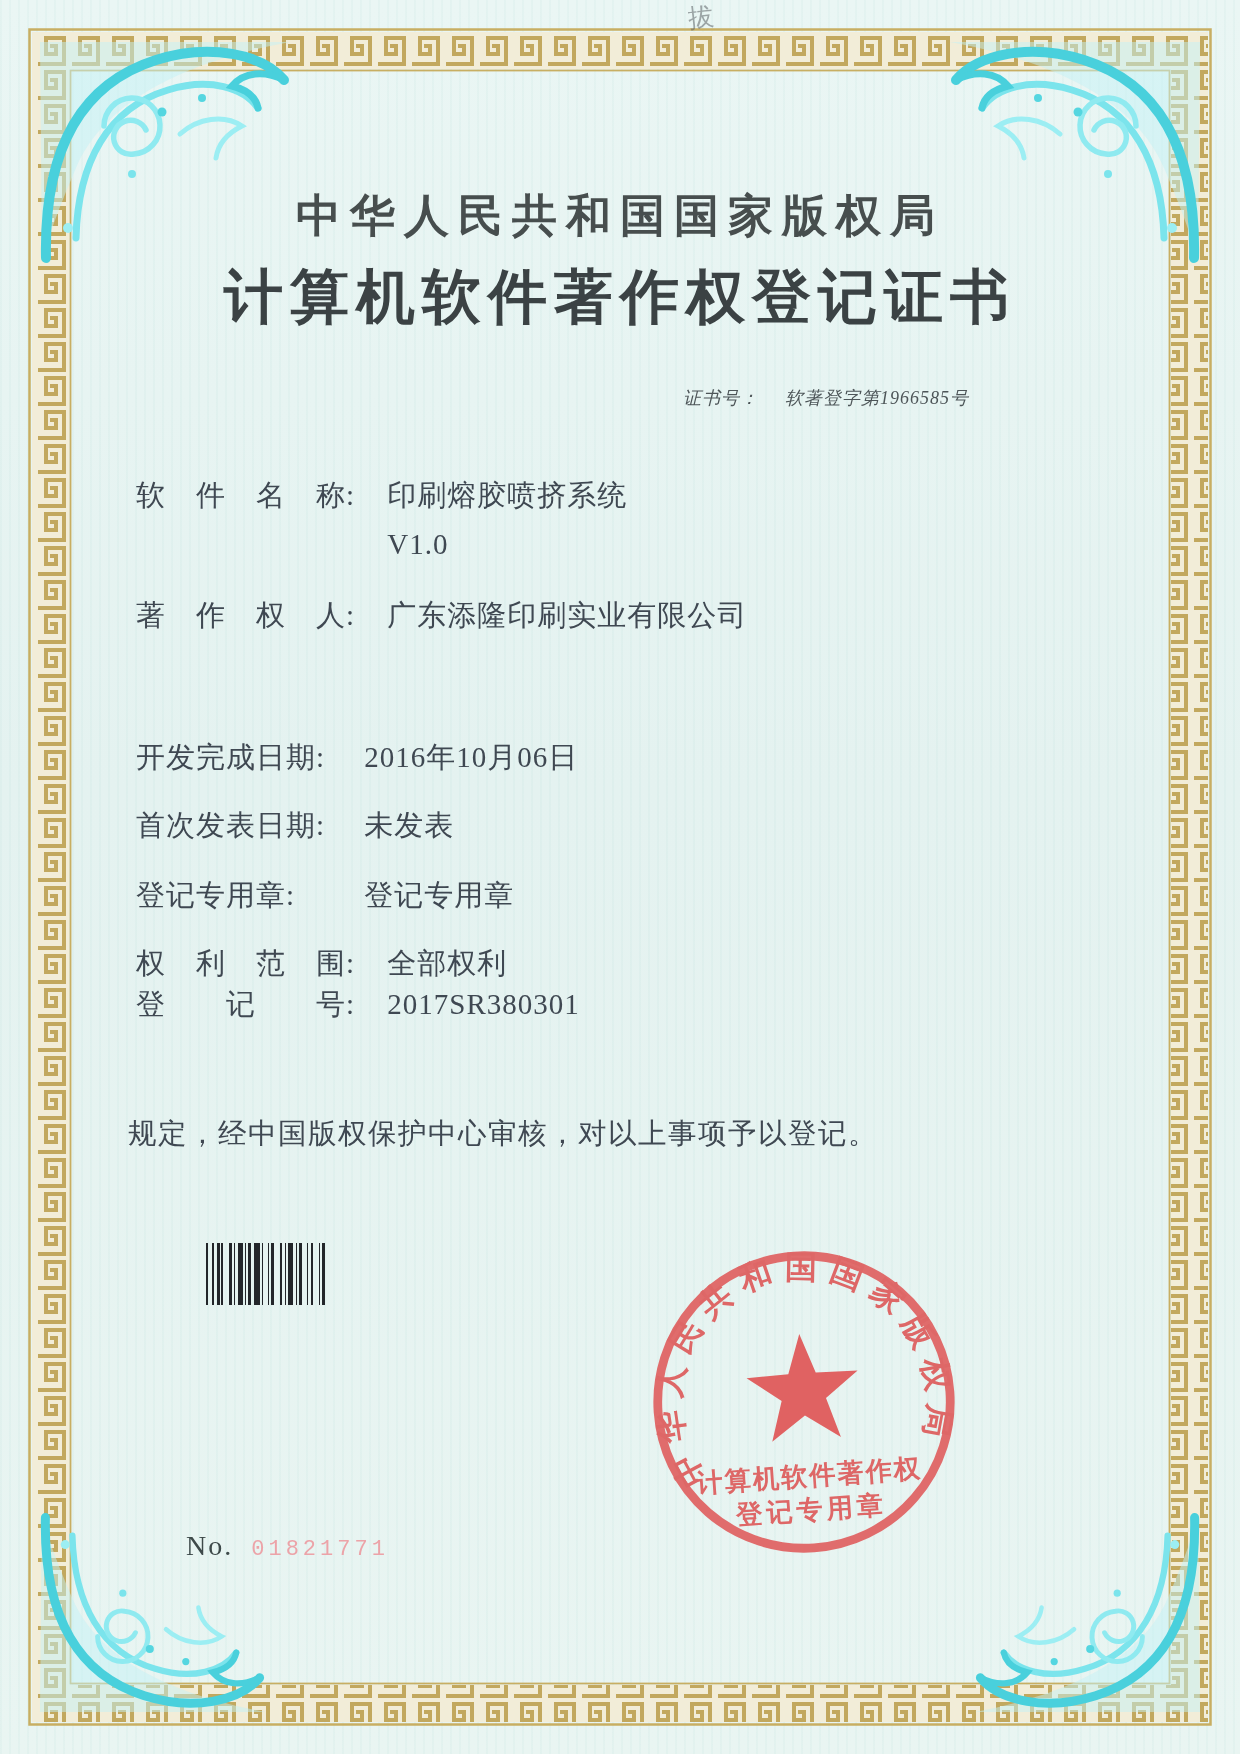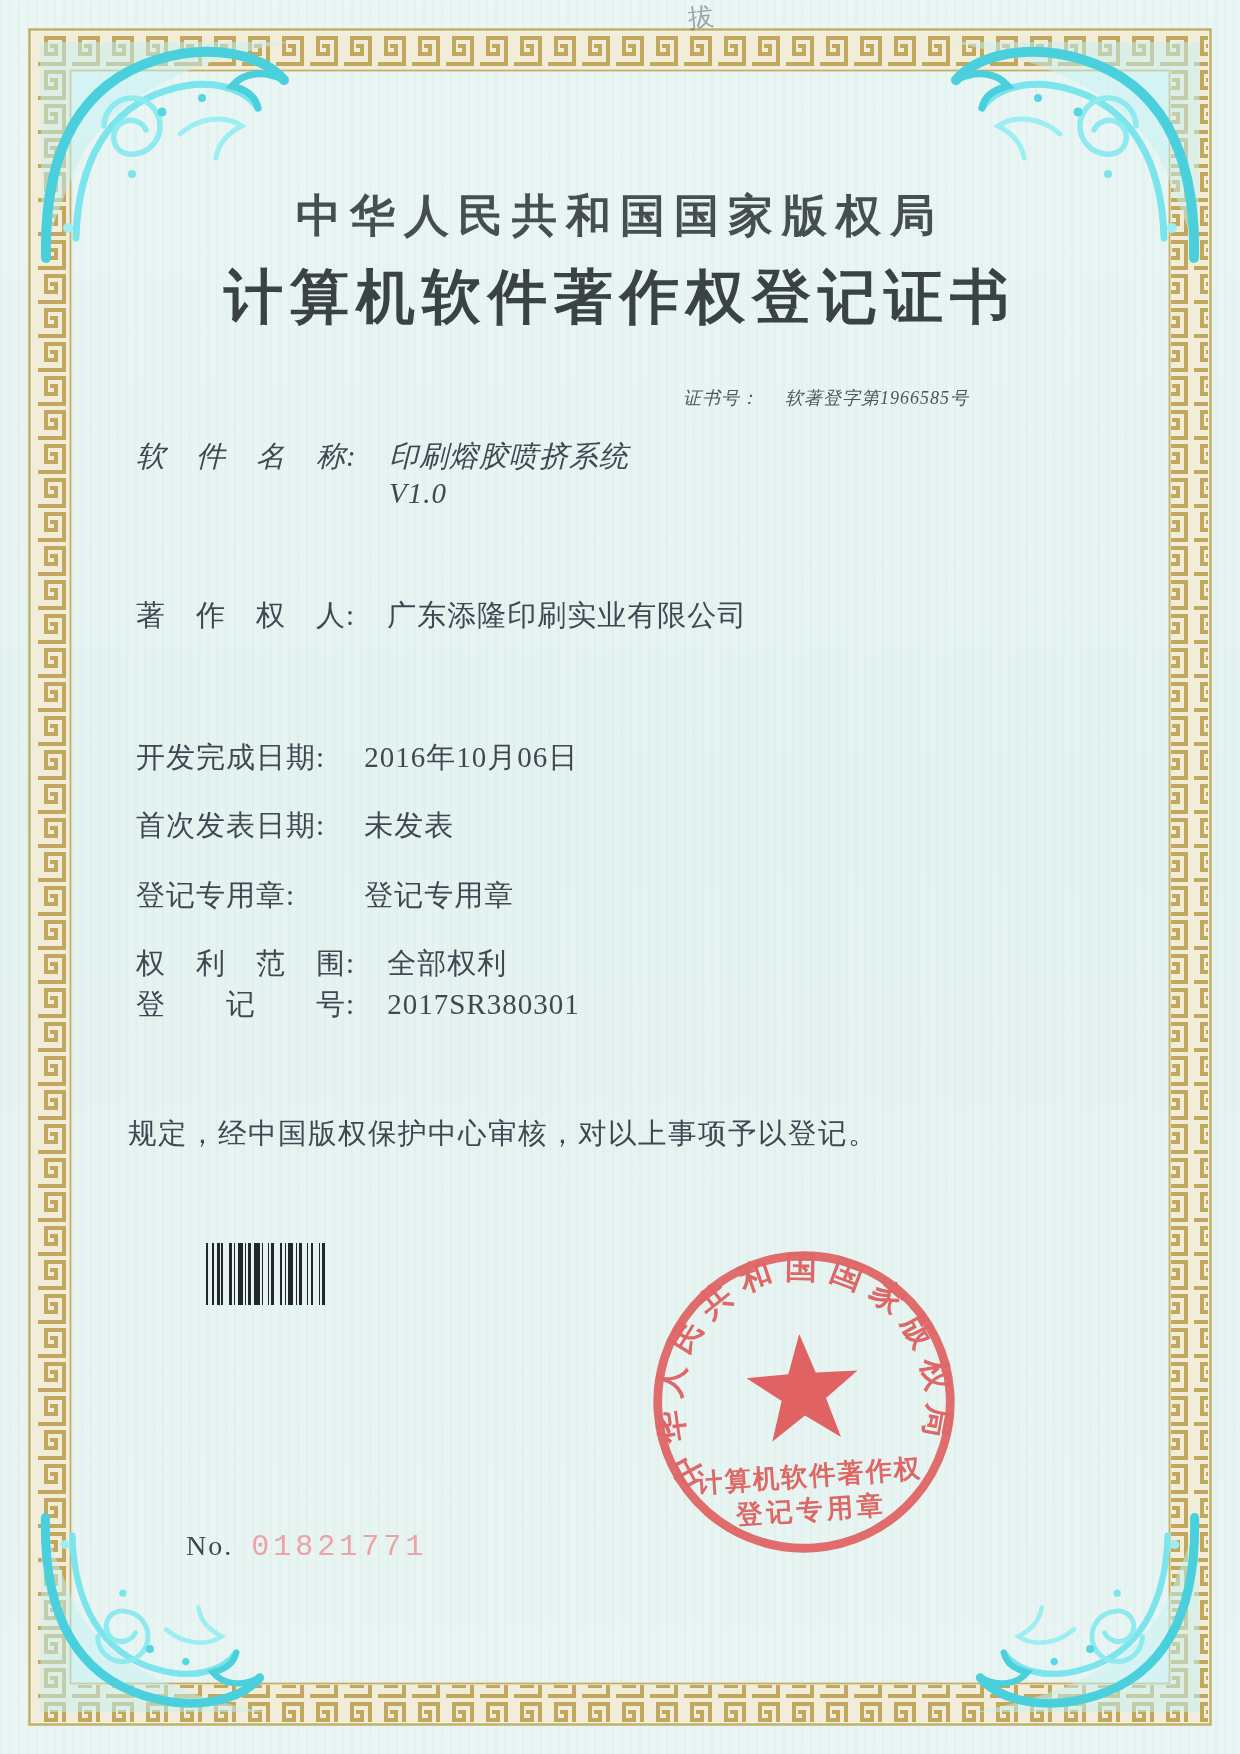--- a/index.html
+++ b/index.html
@@ -27,39 +27,39 @@
     font-size:59px;font-weight:700;letter-spacing:7px;color:#3b4244;
   }
   .certno-line{
     left:683px;top:386px;font-size:18px;color:#4d5558;letter-spacing:1px;font-style:italic;
   }
   .certno-line .lbl{margin-right:26px;}
   .field-row{left:136px;font-size:29px;letter-spacing:1px;color:#3f4852;white-space:nowrap;}
   .field-row .flabel{display:inline-block;min-width:196px;}
   .field-row .fvalue{margin-left:24px;}
   .fvalue-stack{display:inline-block;vertical-align:top;margin-left:24px;}
-  .fvalue-stack .v2{}
+  .fvalue-stack .v2{margin-top:12px;}
   .statement{
     left:128px;top:1096px;width:900px;
     font-size:28.5px;line-height:76px;letter-spacing:1.5px;color:#3f4852;
   }
   .statement .l1{text-indent:58px;}
   .barcode{
     left:206px;top:1243px;width:142px;height:62px;
     display:flex;align-items:stretch;
   }
   .barcode .bar{background:#23262a;}
   .barcode .gap{background:transparent;}
   .seal-wrap{left:648px;top:1246px;width:312px;height:312px;z-index:3;}
   .seal-date{
     left:652px;top:1526px;width:310px;text-align:center;
     font-size:30px;letter-spacing:2px;color:#53655f;font-weight:600;z-index:2;
   }
   .no-line{left:186px;top:1530px;font-size:28px;letter-spacing:2px;color:#3e4a4a;}
-  .no-line .no-num{color:#eca3a8;margin-left:18px;letter-spacing:4px;font-family:"Liberation Mono","DejaVu Sans Mono",monospace;font-size:30px;}
+  .no-line .no-num{color:#eca3a8;margin-left:18px;letter-spacing:4px;font-family:"Liberation Mono","DejaVu Sans Mono",monospace;font-size:22px;}
   .pencil-mark{
     left:688px;top:0px;font-size:26px;color:#5e6468;opacity:.55;
     transform:rotate(-6deg);font-family:"DejaVu Sans",sans-serif;
   }
 </style>
 </head>
 <body>
 
 <div class="paper-texture"></div>
 
@@ -103,21 +103,21 @@
 
   <div class="abs pencil-mark">拔</div>
 
   <div class="abs authority">中华人民共和国国家版权局</div>
   <div class="abs cert-title">计算机软件著作权登记证书</div>
 
   <div class="abs certno-line">
     <span class="lbl">证书号：</span><span>软著登字第1966585号</span>
   </div>
 
-  <div class="abs field-row" style="top:437px;font-style:italic;">
+  <div class="abs field-row" style="top:476px;">
     <span class="flabel">软　件　名　称:</span>
     <span class="fvalue-stack">
       <div>印刷熔胶喷挤系统</div>
       <div class="v2">V1.0</div>
     </span>
   </div>
 
   <div class="abs field-row" style="top:596px;">
     <span class="flabel">著　作　权　人:</span>
     <span class="fvalue">广东添隆印刷实业有限公司</span>

